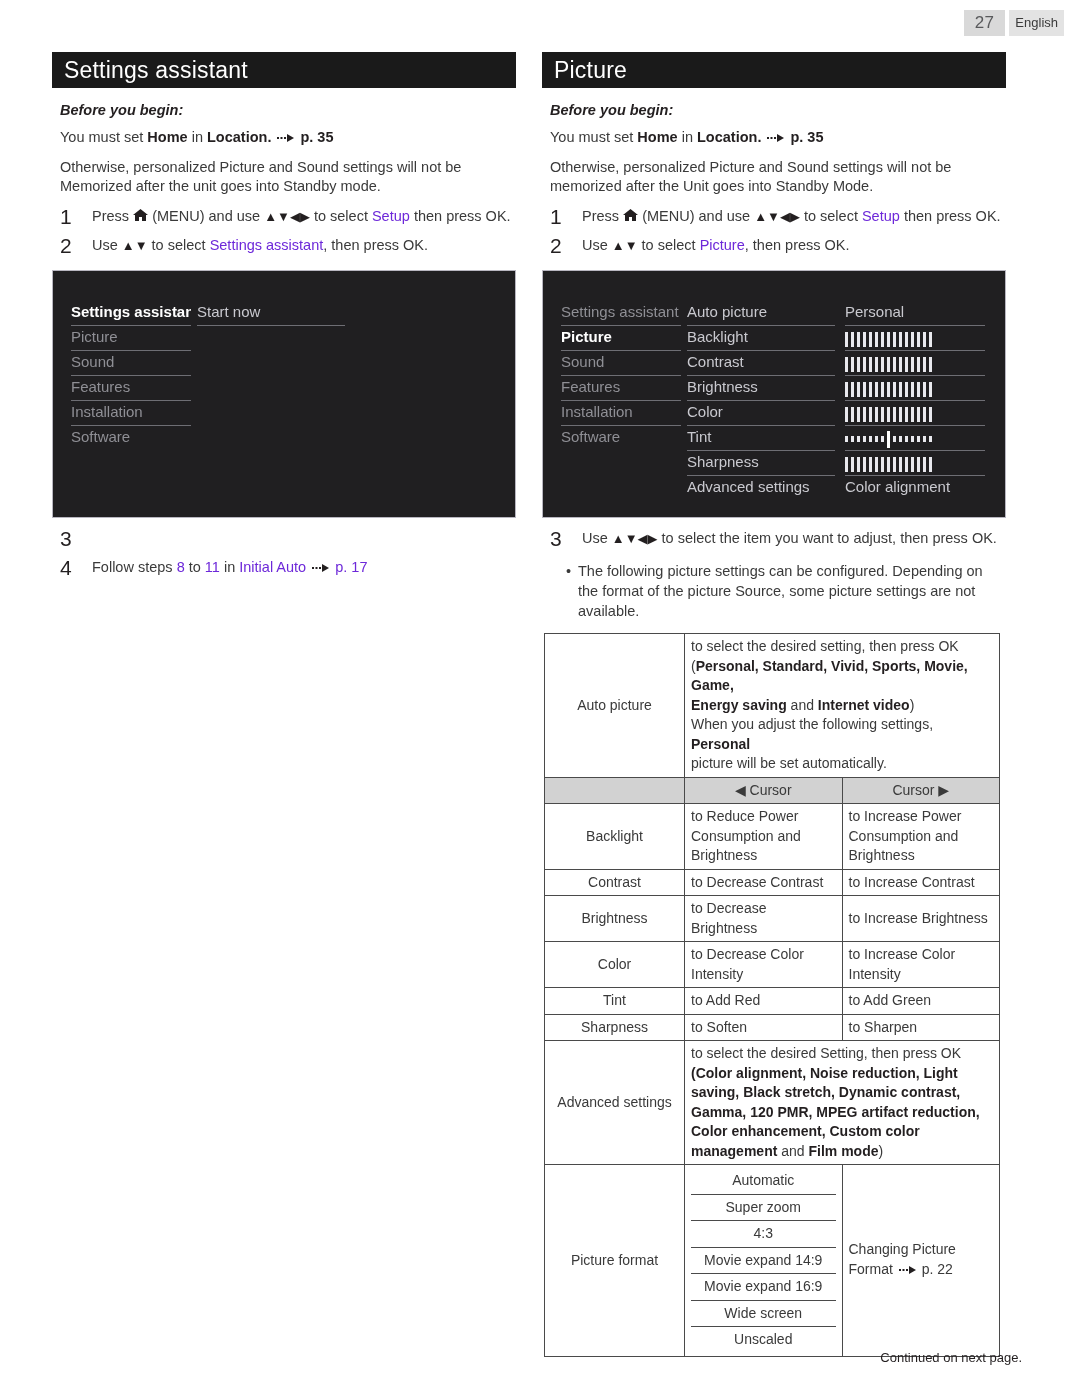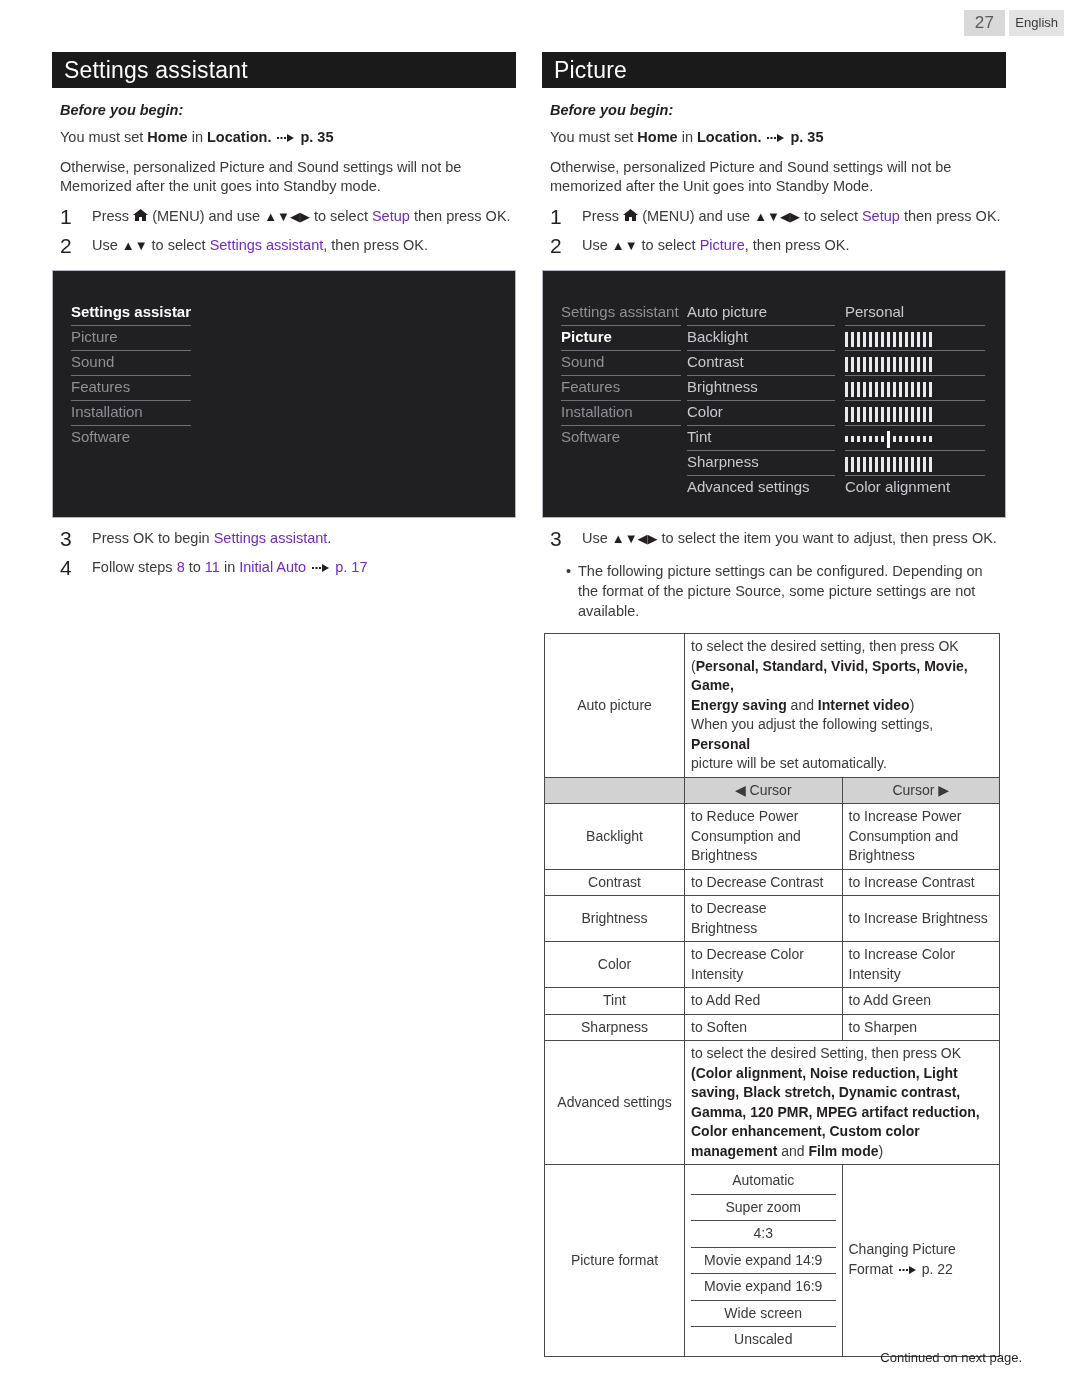--- a/index.html
+++ b/index.html
@@ -265,29 +265,29 @@
     <div class="osd">
       <div class="osd-grid">
         <div class="osd-col menu">
           <div class="osd-row sel">Settings assistant</div>
           <div class="osd-row">Picture</div>
           <div class="osd-row">Sound</div>
           <div class="osd-row">Features</div>
           <div class="osd-row">Installation</div>
           <div class="osd-row noline">Software</div>
         </div>
+        <div class="osd-col items">
+          <div class="osd-row brightvalue">Start now</div>
+        </div>
       </div>
     </div>
 
     <div class="steps">
       <div class="step">
         <div class="step-num">3</div>
-        <div class="step-txt">
-          <span>Press OK to begin </span><b>Settings assistant</b><span>.</span>
-        </div>
       </div>
       <div class="step">
         <div class="step-num">4</div>
         <div class="step-txt">
           <span>Follow steps </span><b>8</b><span> to </span><b>11</b><span> in </span><b>Initial Auto</b>
           <span class="arrow-p">
             <svg width="20" height="10" viewBox="0 0 20 10">
                 <path d="M0 4h2v2H0z M3.5 4h2v2h-2z M7 4h2v2H7z" fill="#231f20"></path>
                 <path d="M10 1l7 4-7 4z" fill="#231f20"></path>
               </svg>

